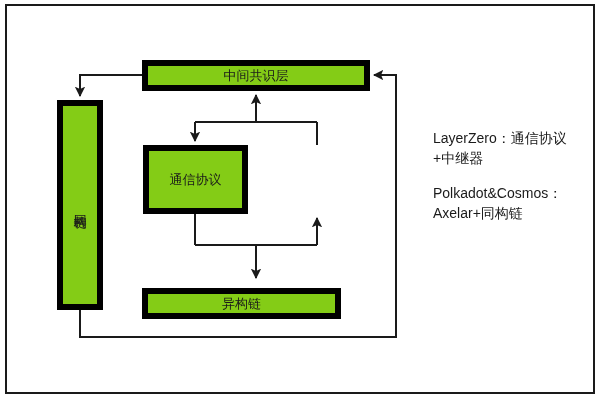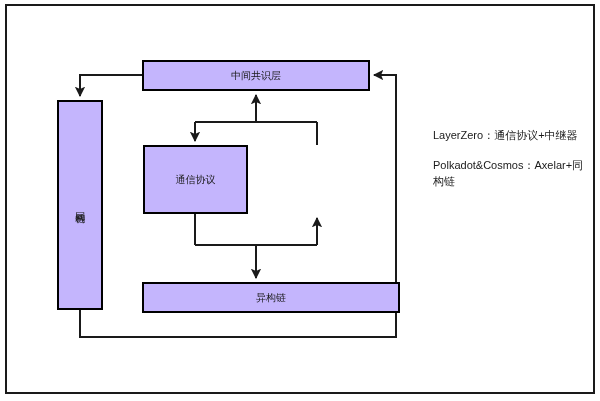--- a/index.html
+++ b/index.html
@@ -27,28 +27,28 @@
     left: 5px;
     top: 4px;
     width: 590px;
     height: 390px;
     border: 2px solid #1a1a1a;
     box-sizing: border-box;
     background: #ffffff;
   }
   .node {
     position: absolute;
-    border: 2px solid #000000;
-    background: #c4b5fd;
+    border: 6px solid #000000;
+    background: #84cc16;
     box-sizing: border-box;
     display: flex;
     align-items: center;
     justify-content: center;
     color: #1a1a1a;
-    font-size: 10px;
+    font-size: 13px;
     line-height: 1.35;
     text-align: center;
     z-index: 3;
   }
   .node.vertical {
     writing-mode: vertical-rl;
     text-orientation: upright;
     letter-spacing: 1px;
   }
   #node-consensus {
@@ -57,36 +57,36 @@
   #node-homochain {
     left: 57px; top: 100px; width: 46px; height: 210px;
   }
   #node-protocol {
     left: 143px; top: 145px; width: 105px; height: 69px; text-align: right;
   }
   #node-relayer {
     left: 265px; top: 145px; width: 105px; height: 69px;
   }
   #node-heterochain {
-    left: 142px; top: 282px; width: 258px; height: 31px;
+    left: 142px; top: 288px; width: 199px; height: 31px;
   }
   #edges {
     position: absolute;
     left: 0; top: 0;
     width: 600px; height: 401px;
     z-index: 2;
     pointer-events: none;
   }
   .legend {
     position: absolute;
     left: 433px;
     top: 128px;
     width: 152px;
     color: #1a1a1a;
-    font-size: 11px;
+    font-size: 14px;
     line-height: 1.45;
     z-index: 3;
   }
   .legend-item { margin-bottom: 14px; }
   .legend-item:last-child { margin-bottom: 17px; }
 </style>
 </head>
 <body>
 
 <div id="canvas">

